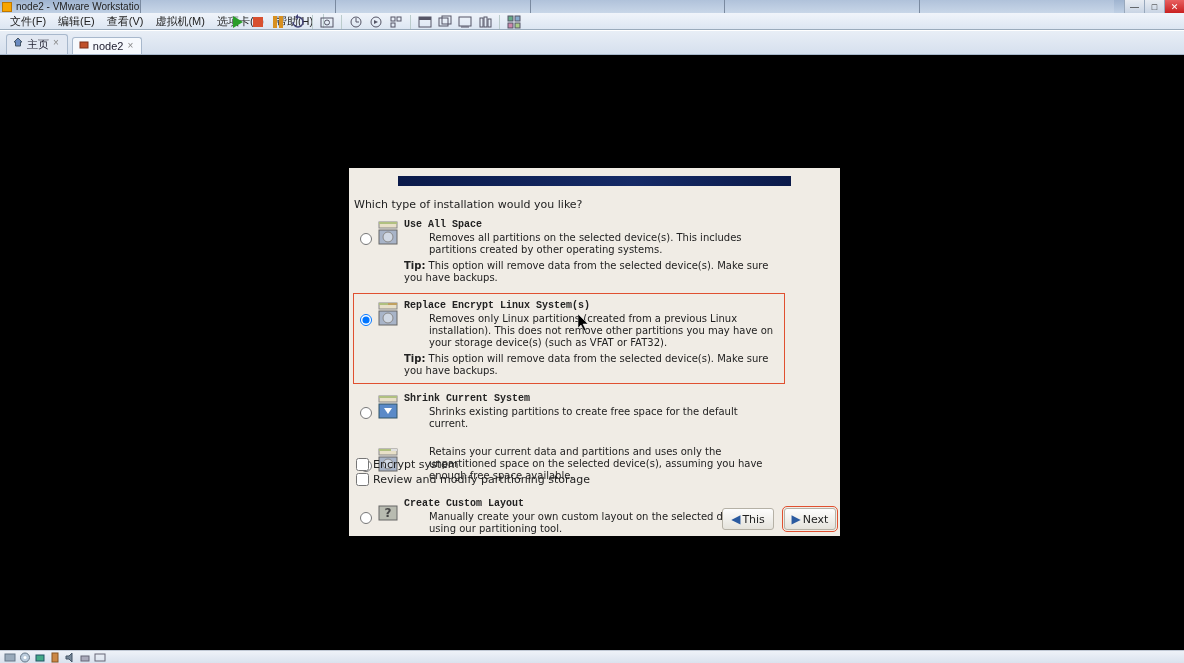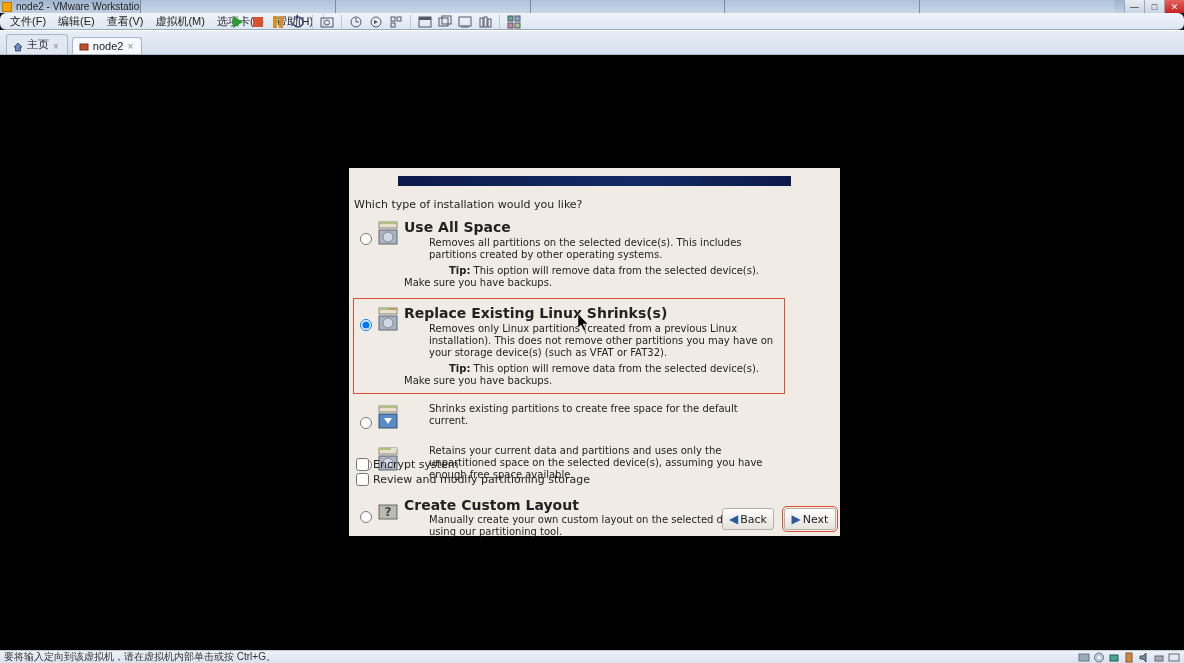--- a/index.html
+++ b/index.html
@@ -62,21 +62,20 @@
   position: absolute;
   top: 13px; left: 0; right: 0;
   height: 17px;
   background: linear-gradient(#f0f4fa, #dce6f2);
   border-bottom: 1px solid #9ab;
   display: flex;
   align-items: center;
   gap: 4px;
   padding-left: 6px;
   z-index: 2;
-  border-radius: 6px;
 }
 .menubar .menuitem {
   font-size: 11px;
   color: #222;
   padding: 0 4px;
   cursor: default;
 }
 .menubar .sep {
   width: 1px; height: 14px;
   background: #bcc;
@@ -119,21 +118,21 @@
 }
 .vm-tabs .vtab {
   background: #f6f9fd;
   border: 1px solid #a8b8cc;
   border-bottom: none;
   border-radius: 3px 3px 0 0;
   padding: 2px 8px 2px 6px;
   font-size: 11px;
   color: #223;
   display: flex;
-  align-items: flex-end;
+  align-items: flex-start;
   gap: 4px;
   cursor: default;
 }
 .vm-tabs .vtab.inactive { background: #e2e8f2; }
 .vm-tabs .vtab .x { color: #888; font-size: 10px; }
 .vm-tabs .vtab .ico { width: 10px; height: 10px; }
 
 
 .vm-display {
   position: absolute;
@@ -185,26 +184,27 @@
 .installer .opt .icon {
   width: 20px; height: 24px;
   flex: 0 0 20px;
   margin-top: 2px;
   display: flex; align-items: center; justify-content: center;
 }
 .installer .opt .icon svg { width: 20px; height: 24px; }
 .installer .opt .text { font-size: 10px; line-height: 1.2; }
 .installer .opt .text .title {
   font-weight: bold;
-  font-size: 14px;
+  font-size: 10px;
   margin-bottom: 1px;
+  font-family: Liberation Mono, monospace;
 }
 .installer .opt .text .desc { color: #222; margin-left: 25px; }
 .installer .opt .text .tip { margin-top: 4px; }
-.installer .opt .text .tip b { font-weight: bold; margin-left: 45px; }
+.installer .opt .text .tip b { font-weight: bold; }
 
 .installer .checks {
   position: absolute;
   bottom: 48px; left: 7px;
   font-size: 11px;
 }
 .installer .checks label {
   display: flex; align-items: flex-end; gap: 4px;
   margin-bottom: 2px;
 }
@@ -422,37 +422,38 @@
       <span class="icon">
         <svg viewBox="0 0 20 24">
             <rect x="1" y="1" width="18" height="6" fill="#e8e0c8" stroke="#888"></rect>
             <rect x="1" y="1" width="9" height="2" fill="#b0c080"></rect>
             <rect x="10" y="1" width="9" height="2" fill="#c0a060"></rect>
             <rect x="1" y="9" width="18" height="14" fill="#a8b4c8" stroke="#666"></rect>
             <circle cx="10" cy="16" r="5" fill="#d0d8e4" stroke="#888"></circle>
           </svg>
       </span>
       <span class="text">
-        <div class="title">Replace Existing Linux Shrinks(s)</div>
+        <div class="title">Replace Encrypt Linux System(s)</div>
         <div class="desc">Removes only Linux partitions (created from a previous Linux installation).  This does not remove other partitions you may have on your storage device(s) (such as VFAT or FAT32).</div>
         <div class="tip"><b>Tip:</b><span> This option will remove data from the selected device(s).  Make sure you have backups.</span></div>
       </span>
     </label>
 
     <label class="opt">
       <input type="radio" name="inst" style="">
       <span class="icon">
         <svg viewBox="0 0 20 24">
             <rect x="1" y="1" width="18" height="6" fill="#e8e0c8" stroke="#888"></rect>
             <rect x="1" y="1" width="18" height="2" fill="#b0c080"></rect>
             <rect x="1" y="9" width="18" height="14" fill="#5a8ac8" stroke="#356"></rect>
             <polygon points="6,13 14,13 10,19" fill="#fff"></polygon>
           </svg>
       </span>
       <span class="text">
+        <div class="title">Shrink Current System</div>
         <div class="desc">Shrinks existing partitions to create free space for the default current.</div>
       </span>
     </label>
 
     <label class="opt">
       <input type="radio" name="inst" style="">
       <span class="icon">
         <svg viewBox="0 0 20 24">
             <rect x="1" y="1" width="18" height="6" fill="#e8e0c8" stroke="#888"></rect>
             <rect x="1" y="1" width="12" height="2" fill="#b0c080"></rect>
@@ -489,35 +490,34 @@
     </label>
     <label>
       <input type="checkbox" style="">
       <span>Review and modify partitioning storage</span>
     </label>
   </div>
 
   <div class="nav">
     <div class="btn">
       <span class="arrow">◀</span>
-      <span>Back</span>
+      <span>This</span>
     </div>
     <div class="btn next">
       <span class="arrow">▶</span>
       <span>Next</span>
     </div>
   </div>
 </div>
 
 <svg class="cursor" width="12" height="18" viewBox="0 0 12 18">
   <polygon points="0,0 0,14 3,11 6,17 8,16 5,10 10,10" fill="#000" stroke="#fff" stroke-width="0.5"></polygon>
 </svg>
 
 <div class="statusbar">
-  <span>要将输入定向到该虚拟机，请在虚拟机内部单击或按 Ctrl+G。</span>
   <span class="tray">
     <svg class="ti" viewBox="0 0 12 11">
         <rect x="1" y="2" width="10" height="7" fill="#9ab" stroke="#678"></rect>
       </svg>
     <svg class="ti" viewBox="0 0 12 11">
         <circle cx="6" cy="5.5" r="4.5" fill="#bcd" stroke="#678"></circle>
         <circle cx="6" cy="5.5" r="1.5" fill="#fff"></circle>
       </svg>
     <svg class="ti" viewBox="0 0 12 11">
         <rect x="2" y="3" width="8" height="6" fill="#4a8" stroke="#256"></rect>

